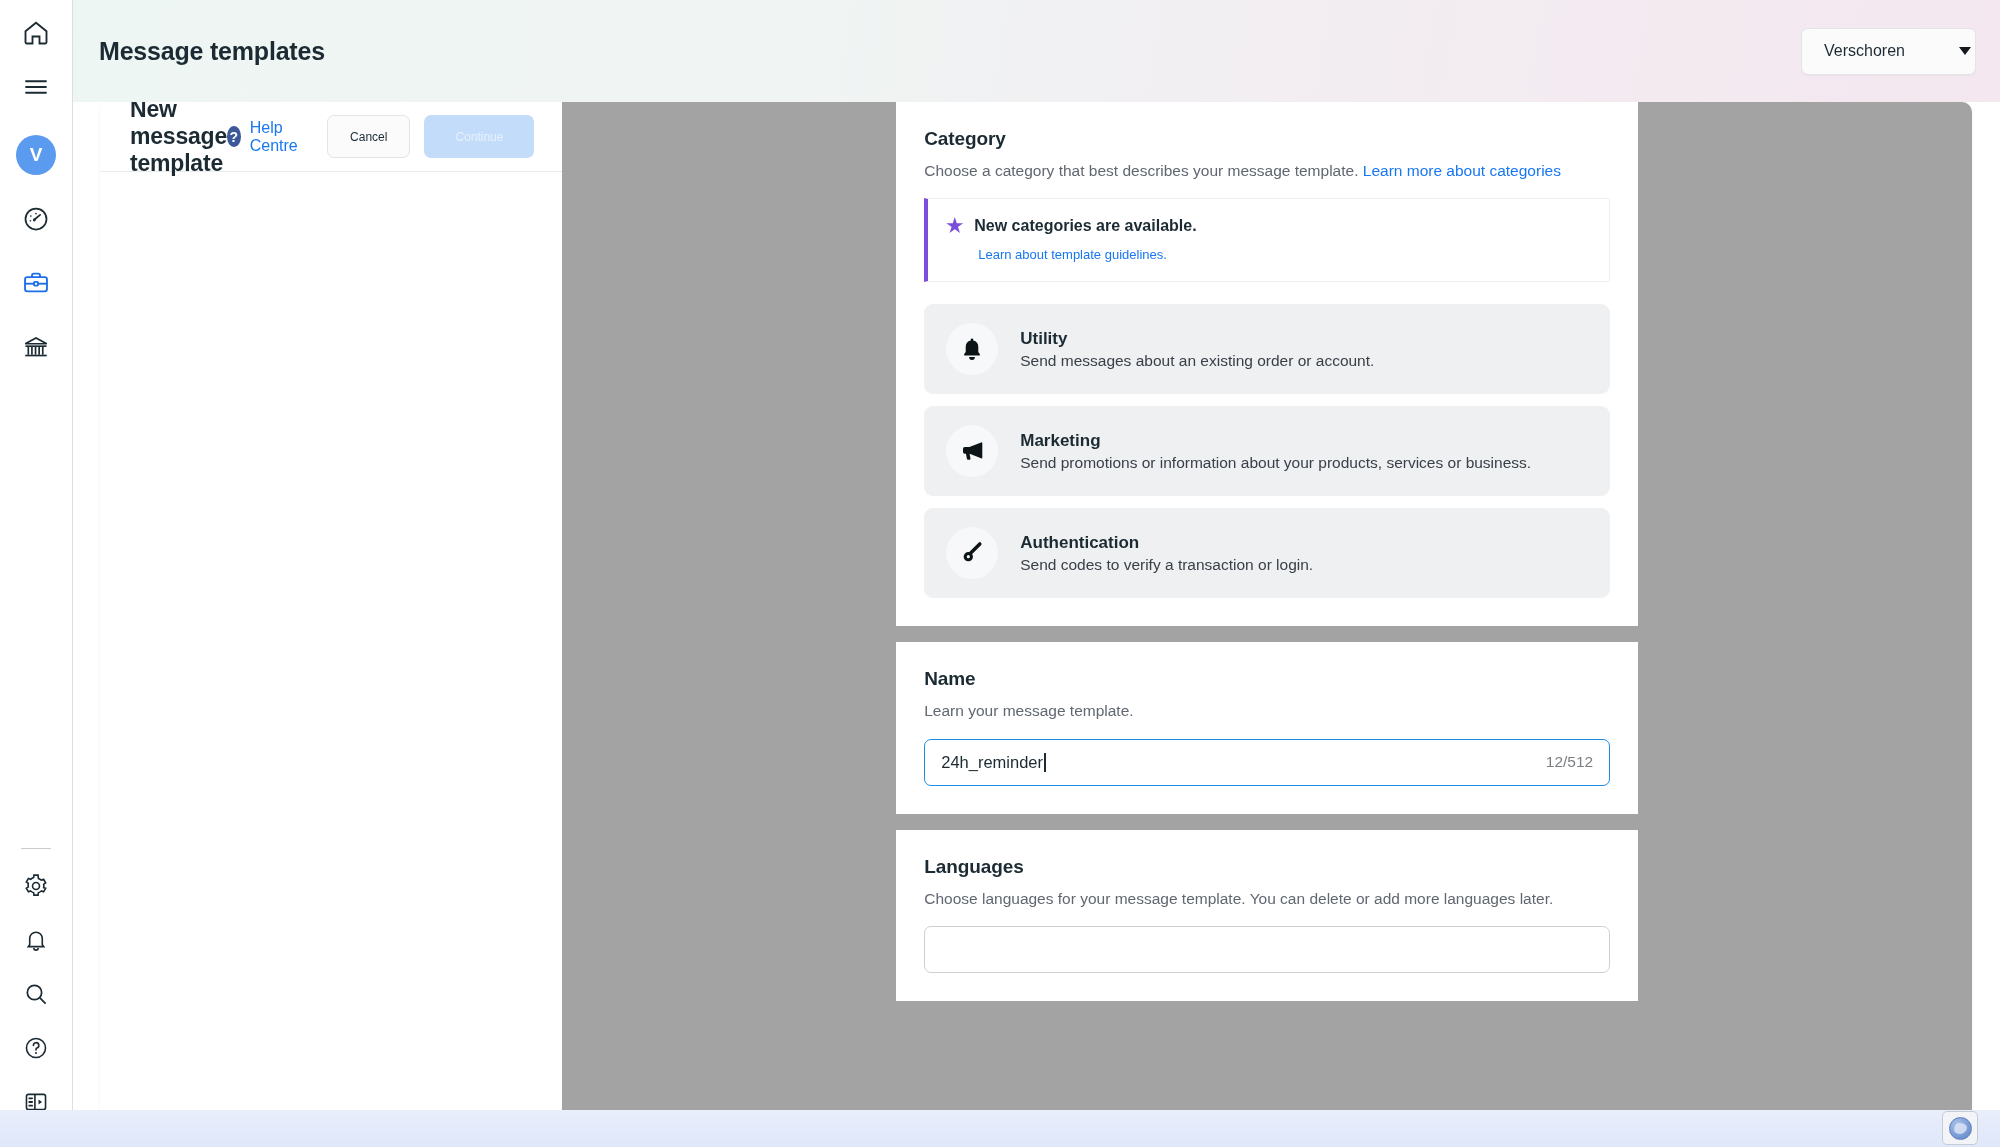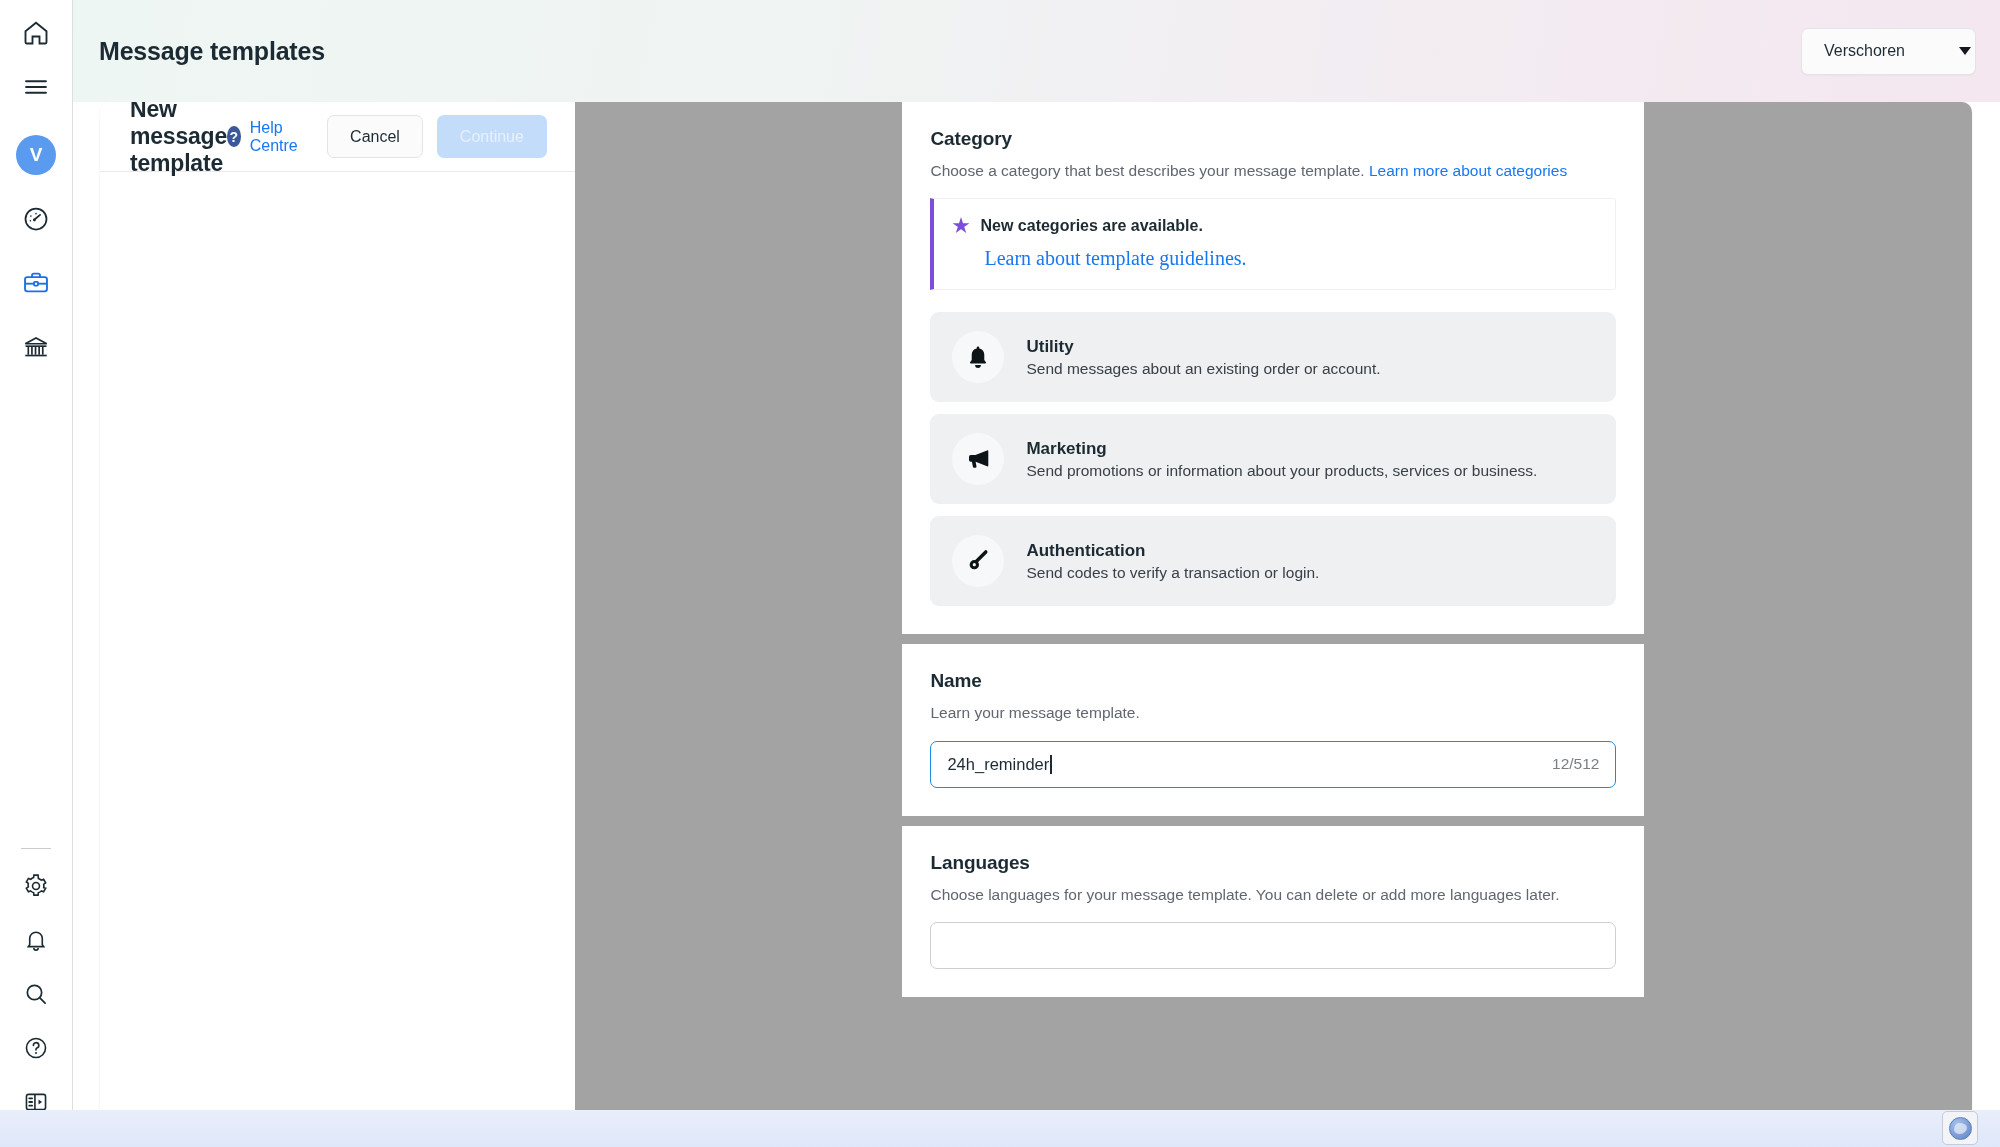--- a/index.html
+++ b/index.html
@@ -121,21 +121,21 @@
   }
   .help-badge {
     width: 21px; height: 21px; border-radius: 50%;
     background: #3b5998; color: #fff;
     font-size: 14px; font-weight: 700;
     display: flex; align-items: center; justify-content: center;
     line-height: 1;
   }
   .btn {
     height: 43px; border-radius: 7px; border: none;
-    font-size: 16px; cursor: pointer; padding: 0 22px;
+    font-size: 12px; cursor: pointer; padding: 0 22px;
     font-family: "Liberation Sans", sans-serif;
   }
   .btn-cancel {
     background: #fbfbfc; border: 1px solid #e3e4e8; color: #1c2b33;
   }
   .btn-continue {
     background: #c3dcfa; color: #e7f1fd; cursor: default; min-width: 110px;
   }
 
   
@@ -147,21 +147,21 @@
   }
   .sections {
     width: 742px;
     margin: 0 auto;
     padding-top: 0px;
   }
   .card {
     background: #ffffff;
     padding: 26px 28px 28px 28px;
   }
-  .card + .card { margin-top: 10px; }
+  .card + .card { margin-top: 16px; }
   .card-title {
     font-size: 19px; font-weight: 700; color: #1c2b33; margin-bottom: 10px;
     letter-spacing: -0.1px;
   }
   .card-sub {
     font-size: 15.5px; color: #606770; line-height: 1.45; margin-bottom: 16px;
   }
   .link { color: #1877f2; text-decoration: none; cursor: pointer; }
 
   
@@ -173,21 +173,21 @@
     border-bottom: 1px solid #f0f0f1;
     border-radius: 0 3px 3px 0;
     padding: 17px 18px 19px 18px;
     margin-bottom: 22px;
   }
   .notice-head {
     display: flex; align-items: center; gap: 11px;
     font-size: 16px; font-weight: 700; color: #1c2b33;
   }
   .star { color: #7b4edc; font-size: 19px; line-height: 1; }
-  .notice-link { margin-top: 12px; margin-left: 32px; font-size: 20px; font-family: Liberation Serif, serif; }
+  .notice-link { margin-top: 12px; margin-left: 32px; font-size: 13px; }
 
   
   .opt {
     background: #eff0f1;
     border-radius: 9px;
     display: flex; align-items: center;
     padding: 19px 22px;
     margin-bottom: 12px;
     cursor: pointer;
   }

